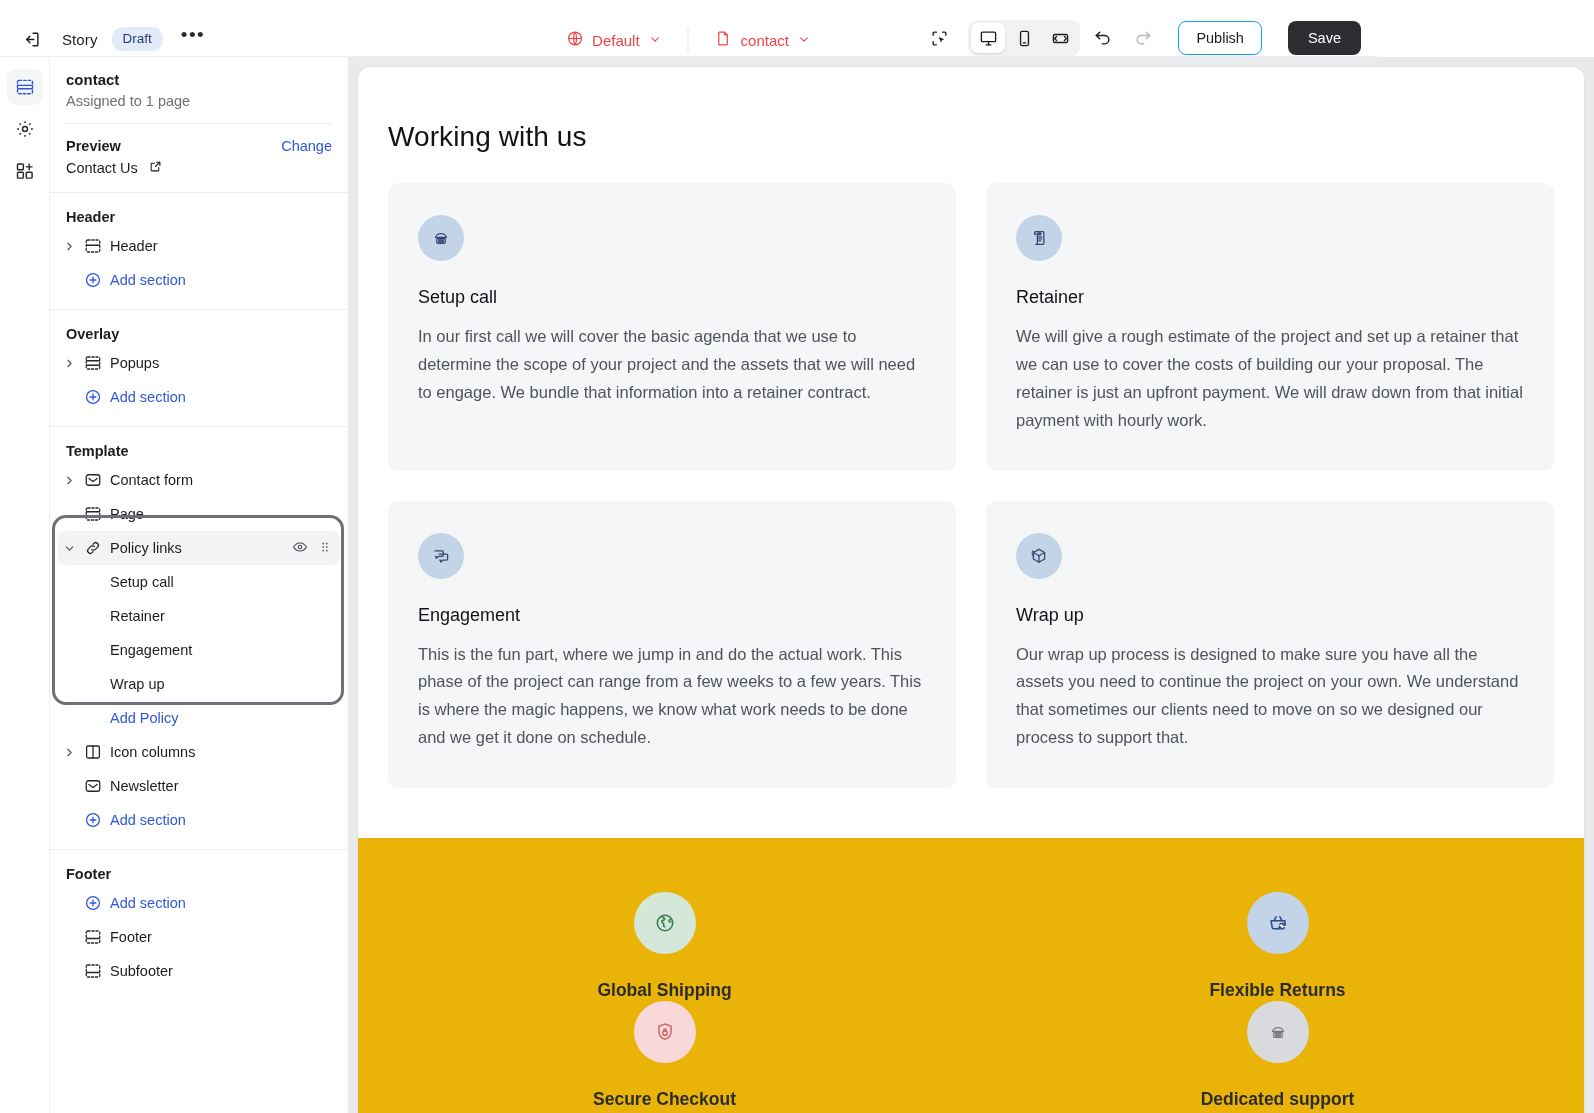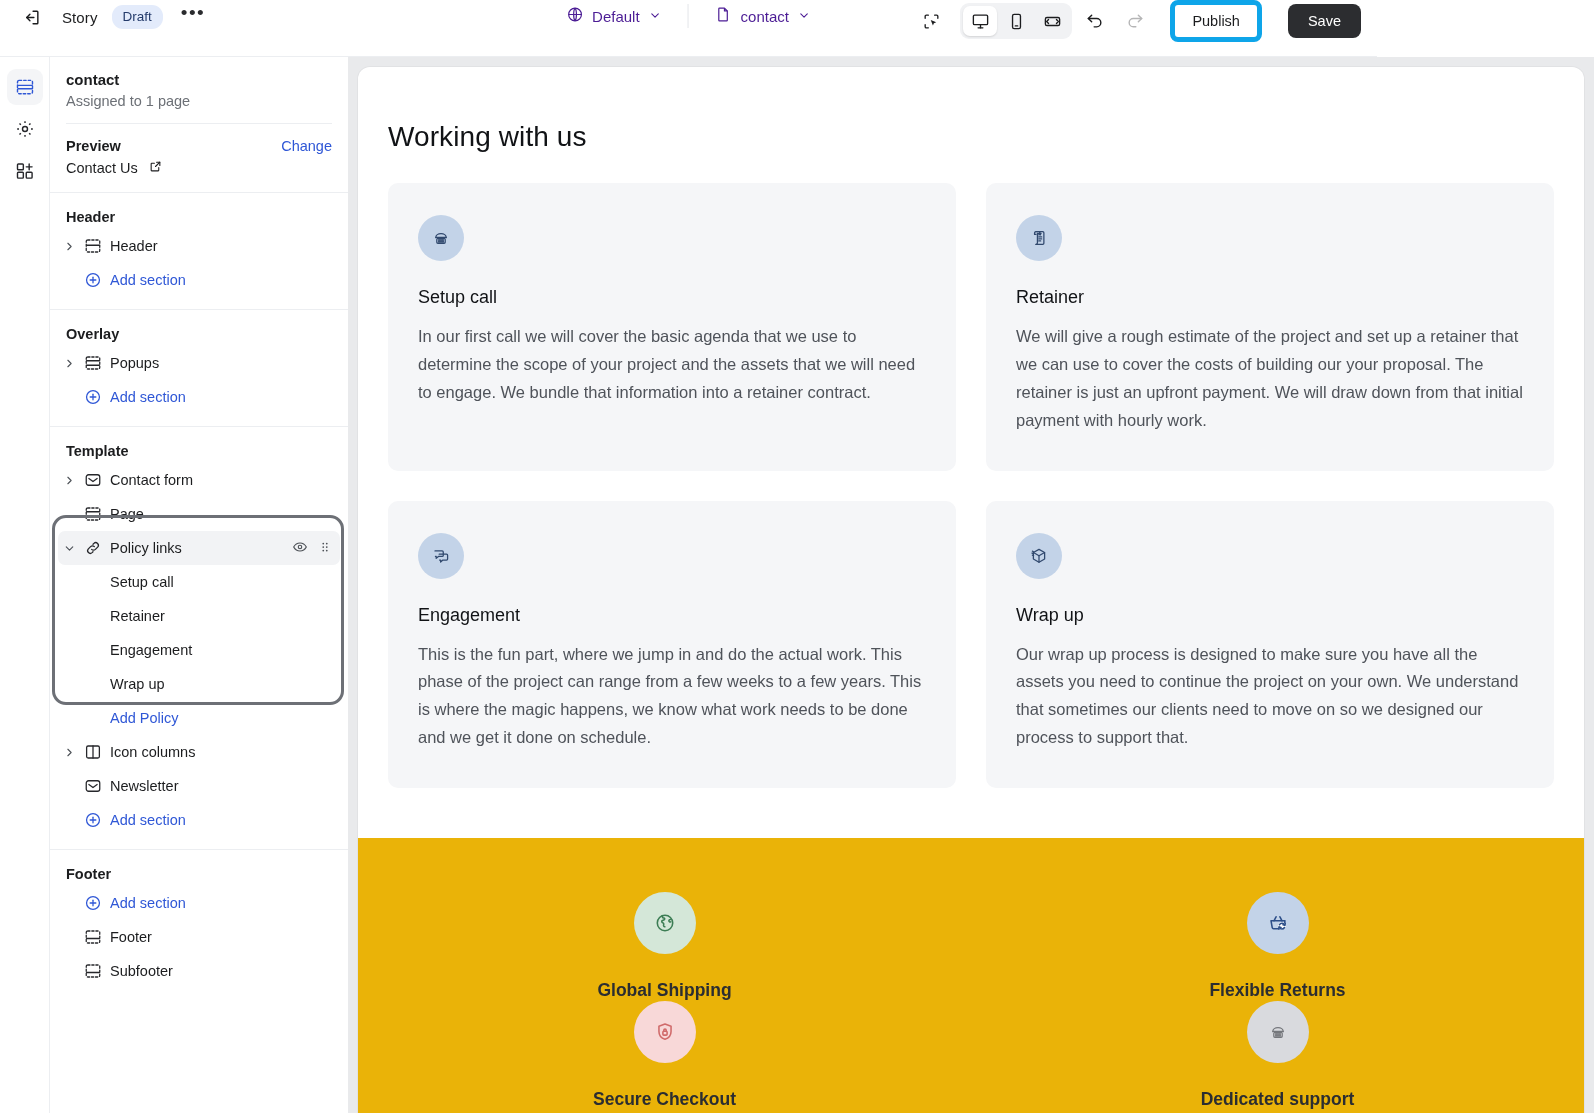--- a/index.html
+++ b/index.html
@@ -9,21 +9,21 @@
     background: #ffffff;
     overflow: hidden;
   }
   body { position: relative; }
 
   
   .topbar {
     position: absolute; top: 0; left: 0; width: 1377px; height: 57px;
     background: #ffffff;
     border-bottom: 1px solid #eceef1;
-    display: flex; align-items: flex-start;
+    display: flex; align-items: flex-end;
   }
   .tb-left { display: flex; align-items: center; gap: 14px; padding-left: 14px; }
   .icon-btn {
     width: 34px; height: 34px; border-radius: 8px;
     display: flex; align-items: center; justify-content: center;
     color: #1c1d1f; cursor: pointer; background: transparent;
   }
   .tb-story { font-size: 15px; color: #1c1d1f; letter-spacing: .1px; }
   .tb-badge {
     background: #e3ebfb; color: #243b6b;
@@ -34,40 +34,40 @@
     padding: 0 4px 9px 4px; cursor: pointer; line-height: 10px;
   }
 
   .tb-center {
     position: absolute; left: 50%; transform: translateX(-50%);
     display: flex; align-items: center; gap: 0px;
   }
   .tb-select {
     display: flex; align-items: center; gap: 9px;
     padding: 6px 10px; border-radius: 8px; cursor: pointer;
-    font-size: 15px; color: #4c1d95;
+    font-size: 15px; color: #ef4444;
   }
   .tb-divider { width: 1px; height: 24px; background: #e3e5e9; margin: 0 16px; }
 
   .tb-right {
     position: absolute; right: 16px;
     display: flex; align-items: center; gap: 6px;
   }
   .seg {
     display: flex; align-items: center; gap: 2px;
     background: #f1f2f4; border-radius: 9px; padding: 3px; margin-left: 6px;
   }
   .seg-item {
     width: 34px; height: 30px; border-radius: 7px;
     display: flex; align-items: center; justify-content: center;
     cursor: pointer; color: #1c1d1f;
   }
   .seg-item.active { background: #ffffff; box-shadow: 0 1px 2px rgba(0,0,0,.13); }
   .btn-publish {
-    border: 5px solid #0ea5e9; background: #fff; color: #1c1d1f;
+    border: 1px solid #0ea5e9; background: #fff; color: #1c1d1f;
     font-size: 14.5px; padding: 8px 17px; border-radius: 8px; cursor: pointer;
     font-family: inherit; margin-left: 12px;
   }
   .btn-save {
     border: none; background: #2c2d30; color: #fff;
     font-size: 14.5px; padding: 9px 20px; border-radius: 8px; cursor: pointer;
     font-family: inherit; margin-left: 20px;
   }
   .disabled { opacity: .32; }
 

